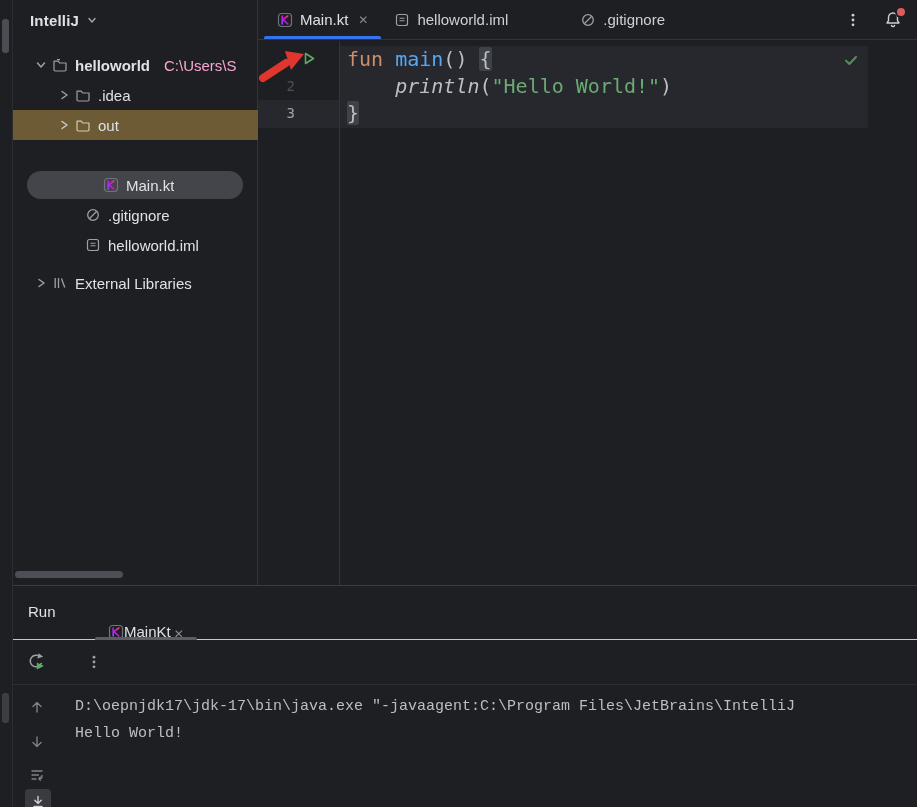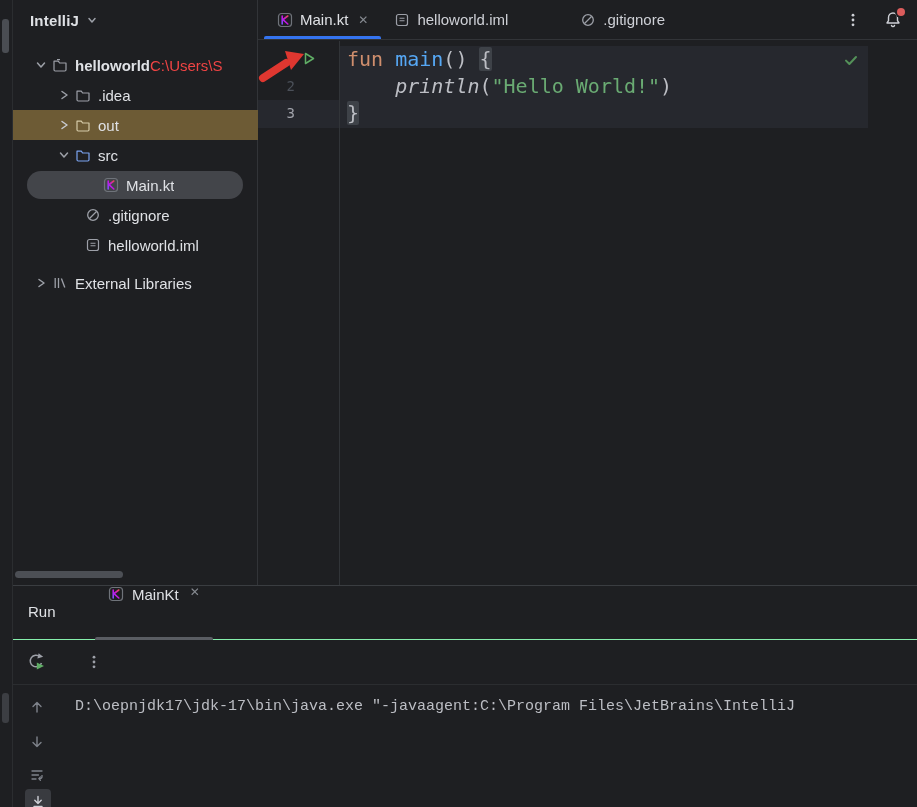--- a/index.html
+++ b/index.html
@@ -16,21 +16,21 @@
   
   .project-panel{position:absolute;left:13px;top:0;width:245px;height:585px;border-right:1px solid #323438;background:#1e1f22}
   .panel-header{height:40px;display:flex;align-items:center;padding-left:17px}
   .panel-title{font-size:15px;font-weight:600;color:#dfe1e5;letter-spacing:.2px}
   .panel-header .chev{margin-left:5px}
 
   .tree-row{position:absolute;left:0;width:245px;height:30px;display:flex;align-items:center;font-size:15px;color:#dfe1e5;white-space:nowrap;overflow:hidden}
   .tree-row .chev{flex:0 0 16px;margin-right:3px}
   .tree-row .icon{flex:0 0 16px;margin-right:7px}
   .tree-label{overflow:hidden;text-overflow:clip}
-  .tree-path{color:#ef4444;margin-left:0;overflow:hidden}
+  .tree-path{color:#f9a8d4;margin-left:14px;overflow:hidden}
   .row-root{top:50px;padding-left:20px}
   .row-root .tree-label{font-weight:700}
   .row-idea{top:80px;padding-left:43px}
   .row-out{top:110px;padding-left:43px;background:#6d5b35}
   .row-src{top:140px;padding-left:43px}
   .row-main{top:170px;padding-left:90px}
   .row-main .sel{position:absolute;left:14px;top:1px;width:216px;height:28px;border-radius:14px;background:#43454a}
   .row-main .icon,.row-main .tree-label{position:relative}
   .row-git{top:200px;padding-left:72px}
   .row-iml{top:230px;padding-left:72px}
@@ -64,21 +64,21 @@
   .tok-call{font-style:italic;color:#bcbec4}
   .tok-str{color:#6aab73}
   .tok-brace{background:#3e4248;border-radius:2px}
   .inspect-check{position:absolute;left:585px;top:11px}
   .red-arrow{position:absolute;left:0;top:2px;z-index:5}
 
   
   .run-panel{position:absolute;left:13px;top:585px;width:904px;height:222px;border-top:1px solid #3a3d41;background:#1e1f22}
   .run-header{position:relative;height:54px;border-bottom:1px solid #86efac}
   .run-title{position:absolute;left:15px;top:17px;font-size:15px;color:#dfe1e5}
-  .run-tab{position:absolute;left:82px;top:0;height:54px;display:flex;align-items:flex-start;gap:8px;padding:0 13px;font-size:15px;color:#dfe1e5}
+  .run-tab{position:absolute;left:82px;top:0;height:54px;display:flex;align-items:flex-end;gap:0;padding:0 13px;font-size:15px;color:#dfe1e5}
   .run-tab::after{content:"";position:absolute;left:0;right:0;bottom:0;height:3px;background:#5a5d63;border-radius:2px 2px 0 0}
   .run-toolbar{position:relative;height:45px;border-bottom:1px solid #2b2d30;display:flex;align-items:center;gap:16px;padding-left:13px}
   .stop-btn{width:12px;height:12px;border-radius:2px;background:#55585e;margin:4px}
   .console{position:relative;height:123px;overflow:hidden}
   .console-gutter{position:absolute;left:0;top:0;width:56px;height:123px}
   .cg-icon{position:absolute;left:16px}
   .cg-up{top:14px}.cg-down{top:49px}.cg-wrap{top:82px}
   .console-bottom-btn{position:absolute;left:12px;top:104px;width:26px;height:26px;border-radius:4px;background:#393b40;display:flex;align-items:center;justify-content:center}
   .console-text{position:absolute;left:62px;top:8px;right:0}
   .console-line{height:27px;line-height:27px;font-family:Liberation Mono, monospace;font-size:15px;color:#bcbec4;white-space:pre;overflow:hidden}
@@ -150,33 +150,20 @@
           </svg>
         </span>
       <span class="icon">
           <svg width="16" height="16" viewBox="0 0 16 16">
             <path d="M2 4.2h4.3l1.3 1.8H14v6.8a1.2 1.2 0 0 1-1.2 1.2H3.2A1.2 1.2 0 0 1 2 12.8Z" fill="none" stroke="#9da0a8" stroke-width="1.2" stroke-linejoin="round"></path>
           </svg>
         </span>
       <span class="tree-label">.idea</span>
     </div>
 
-    <div class="tree-row row-src">
-      <span class="chev">
-          <svg width="16" height="16" viewBox="0 0 16 16">
-            <path d="M4.5 6 8 10l3.5-4" fill="none" stroke="#9da0a8" stroke-width="1.5" stroke-linecap="round" stroke-linejoin="round"></path>
-          </svg>
-        </span>
-      <span class="icon">
-          <svg width="16" height="16" viewBox="0 0 16 16">
-            <path d="M2 4.2h4.3l1.3 1.8H14v6.8a1.2 1.2 0 0 1-1.2 1.2H3.2A1.2 1.2 0 0 1 2 12.8Z" fill="none" stroke="#7ba3f0" stroke-width="1.2" stroke-linejoin="round"></path>
-          </svg>
-        </span>
-      <span class="tree-label">src</span>
-    </div>
 
     <div class="tree-row row-main">
       <div class="sel"></div>
       <span class="icon">
           <svg width="16" height="16" viewBox="0 0 16 16">
             <rect x="1.5" y="1.5" width="13" height="13" rx="3" fill="none" stroke="#6f737a" stroke-width="1.2"></rect>
             <path d="M5.2 4v8M10.8 4 5.4 8M6 7.6l4.8 4.4" fill="none" stroke="url(#kgrad)" stroke-width="1.6" stroke-linecap="round"></path>
           </svg>
         </span>
       <span class="tree-label">Main.kt</span>
@@ -352,18 +339,19 @@
             </svg>
           </span>
         <span class="console-bottom-btn">
             <svg width="16" height="16" viewBox="0 0 16 16">
               <path d="M8 2.5v7M4.8 6.3 8 9.5l3.2-3.2M4 12.5h8" fill="none" stroke="#ced0d6" stroke-width="1.4" stroke-linecap="round" stroke-linejoin="round"></path>
             </svg>
           </span>
       </div>
       <div class="console-text">
         <div class="console-line">D:\oepnjdk17\jdk-17\bin\java.exe "-javaagent:C:\Program Files\JetBrains\IntelliJ</div>
+        <div class="console-line">Hello World!</div>
         <div class="console-line"></div>
       </div>
     </div>
   </div>
 
 </div>
 
 </body></html>

